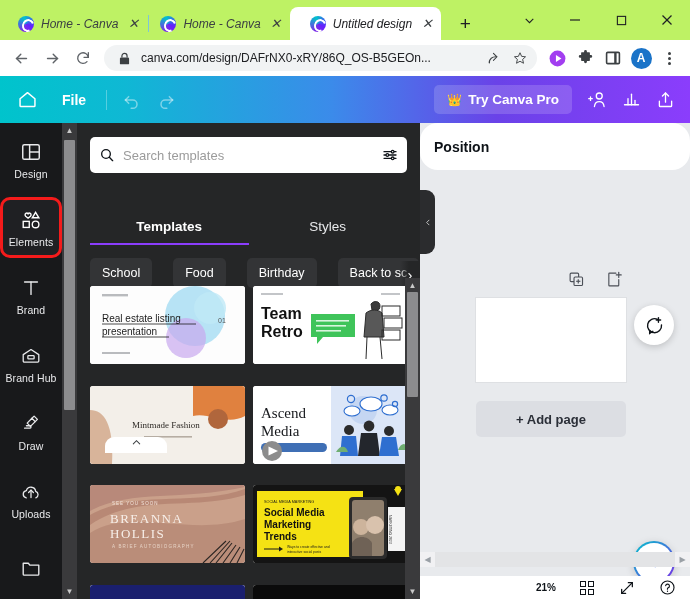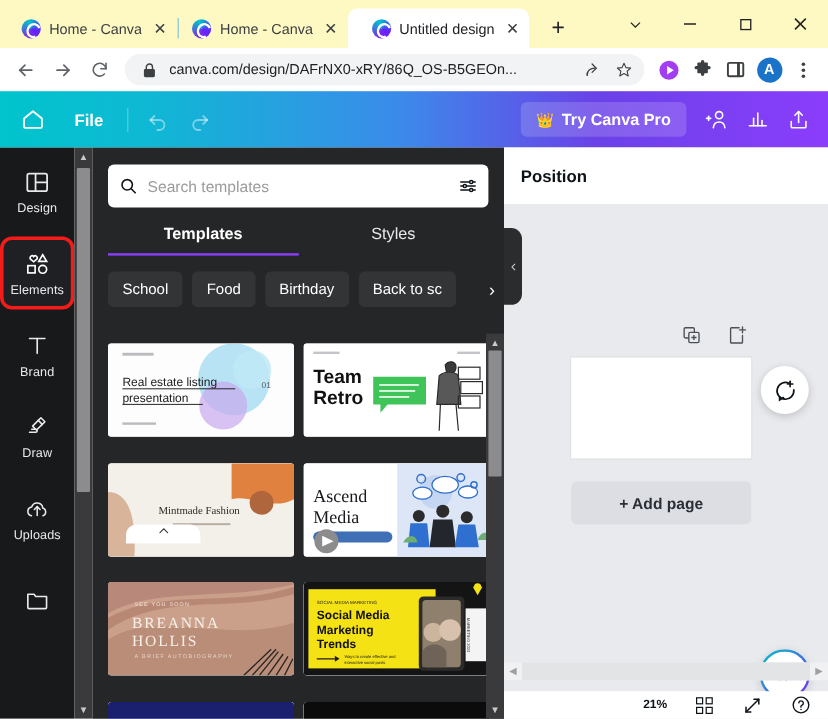--- a/index.html
+++ b/index.html
@@ -7,21 +7,22 @@
     width: 690px; height: 599px;
     overflow: hidden;
     font-family: "Liberation Sans", sans-serif;
     background: #ffffff;
   }
   #app { position: relative; width: 690px; height: 599px; overflow: hidden; }
 
   
   .browser-tabstrip {
     position: absolute; top: 0; left: 0; width: 690px; height: 40px;
-    background: #fef9c3;
+    background: #bef264;
+    font-style: italic;
   }
   .win-controls {
     position: absolute; top: 0; right: 0; height: 40px;
     display: flex; align-items: center;
   }
   .win-btn {
     width: 46px; height: 40px; display: flex; align-items: center; justify-content: center;
     color: #202124; font-size: 13px; line-height: 1;
   }
   .win-btn svg { display: block; }
@@ -147,26 +148,27 @@
     height: 36px; background: #fff; border-radius: 5px;
     display: flex; align-items: center; padding: 0 9px; gap: 8px;
   }
   .search-box .ph { flex: 1; font-size: 13px; color: #9b9b9b; }
   .search-ic { color: #0e1318; display: flex; align-items: center; }
 
   .tabs-row { display: flex; margin: 14px 13px 0 13px; position: relative; }
   .ptab {
     flex: 1; text-align: center; color: #fff; font-size: 13.5px; font-weight: bold;
     padding-bottom: 9px;
+    margin-top: 32px;
   }
   .ptab.active { border-bottom: 2.5px solid #8b3dfc; }
   .ptab.inactive { color: #e8e9eb; font-weight: normal; border-bottom: 2.5px solid transparent; }
 
   .chips {
-    display: flex; gap: 8px; margin: 13px 0 0 13px; align-items: center;
+    display: flex; gap: 21px; margin: 13px 0 0 13px; align-items: center;
     position: relative; overflow: hidden; padding-right: 20px;
   }
   .chip {
     background: #333436; color: #fff; font-size: 12.5px;
     padding: 8px 12px; border-radius: 5px; white-space: nowrap; flex: 0 0 auto;
   }
   .chip-next {
     position: absolute; right: 0; top: 3px; width: 20px; height: 26px;
     display: flex; align-items: center; justify-content: center; color: #fff; font-size: 15px;
     background: linear-gradient(90deg, rgba(37,38,39,0), #252627 45%);
@@ -185,21 +187,21 @@
   .panel-scroll .thumb2 {
     position: absolute; top: 14px; left: 2px; width: 11px; height: 105px; background: #8c8c8e; border-radius: 1px;
   }
   .panel-scroll .arrow { width: 15px; height: 15px; display: flex; align-items: center; justify-content: center; color: #c9c9c9; font-size: 8px; }
   .panel-scroll .arrow.bot { position: absolute; bottom: 0; left: 0; }
 
   
   .editor { position: absolute; top: 123px; left: 420px; width: 270px; height: 476px; background: #e8eaed; }
   .position-bar {
     position: absolute; top: 0; left: 0; width: 270px; height: 47px;
-    background: #fff; display: flex; align-items: center; padding-left: 14px;
+    background: #fff; display: flex; align-items: center; padding-left: 14px; border-radius: 18px;
   }
   .position-bar .ttl { font-size: 14px; font-weight: bold; color: #0e1318; }
 
   .canvas-area { position: absolute; top: 47px; left: 0; width: 270px; height: 382px; background: #e8eaed; }
   .page-tools {
     position: absolute; top: 100px; right: 67px; display: flex; gap: 20px; color: #4b4f57;
   }
   .page-tools .pt { width: 18px; height: 18px; display: flex; align-items: center; justify-content: center; }
   .page-canvas {
     position: absolute; top: 128px; left: 56px; width: 150px; height: 84px;
@@ -458,20 +460,29 @@
     <div class="rail-item">
       <span class="rail-icon">
         <svg width="22" height="22" viewBox="0 0 24 24" fill="none" stroke="#e8e9eb" stroke-width="1.5" stroke-linecap="round">
             <line x1="5" y1="5.5" x2="19" y2="5.5"></line>
             <line x1="12" y1="5.5" x2="12" y2="19"></line>
           </svg>
       </span>
       <span class="rail-label">Brand</span>
     </div>
 
+    <div class="rail-item">
+      <span class="rail-icon">
+        <svg width="22" height="22" viewBox="0 0 24 24" fill="none" stroke="#e8e9eb" stroke-width="1.4" stroke-linejoin="round">
+            <path d="M3.5 10.5 12 5l8.5 5.5v7a1.2 1.2 0 0 1-1.2 1.2H4.7a1.2 1.2 0 0 1-1.2-1.2z"></path>
+            <rect x="8.6" y="11.6" width="6.8" height="3.6" rx=".7"></rect>
+          </svg>
+      </span>
+      <span class="rail-label">Brand Hub</span>
+    </div>
 
     <div class="rail-item">
       <span class="rail-icon">
         <svg width="22" height="22" viewBox="0 0 24 24" fill="none" stroke="#e8e9eb" stroke-width="1.4" stroke-linecap="round" stroke-linejoin="round">
             <path d="M5 16.5h5.5c2 0 2-2.6 0-2.6H7"></path>
             <path d="M13 5.8l3.6 3.6-5.2 5.2-3.6-3.6z"></path>
             <path d="M16.6 9.4 19 7l-3.6-3.6-2.4 2.4"></path>
           </svg>
       </span>
       <span class="rail-label">Draw</span>

